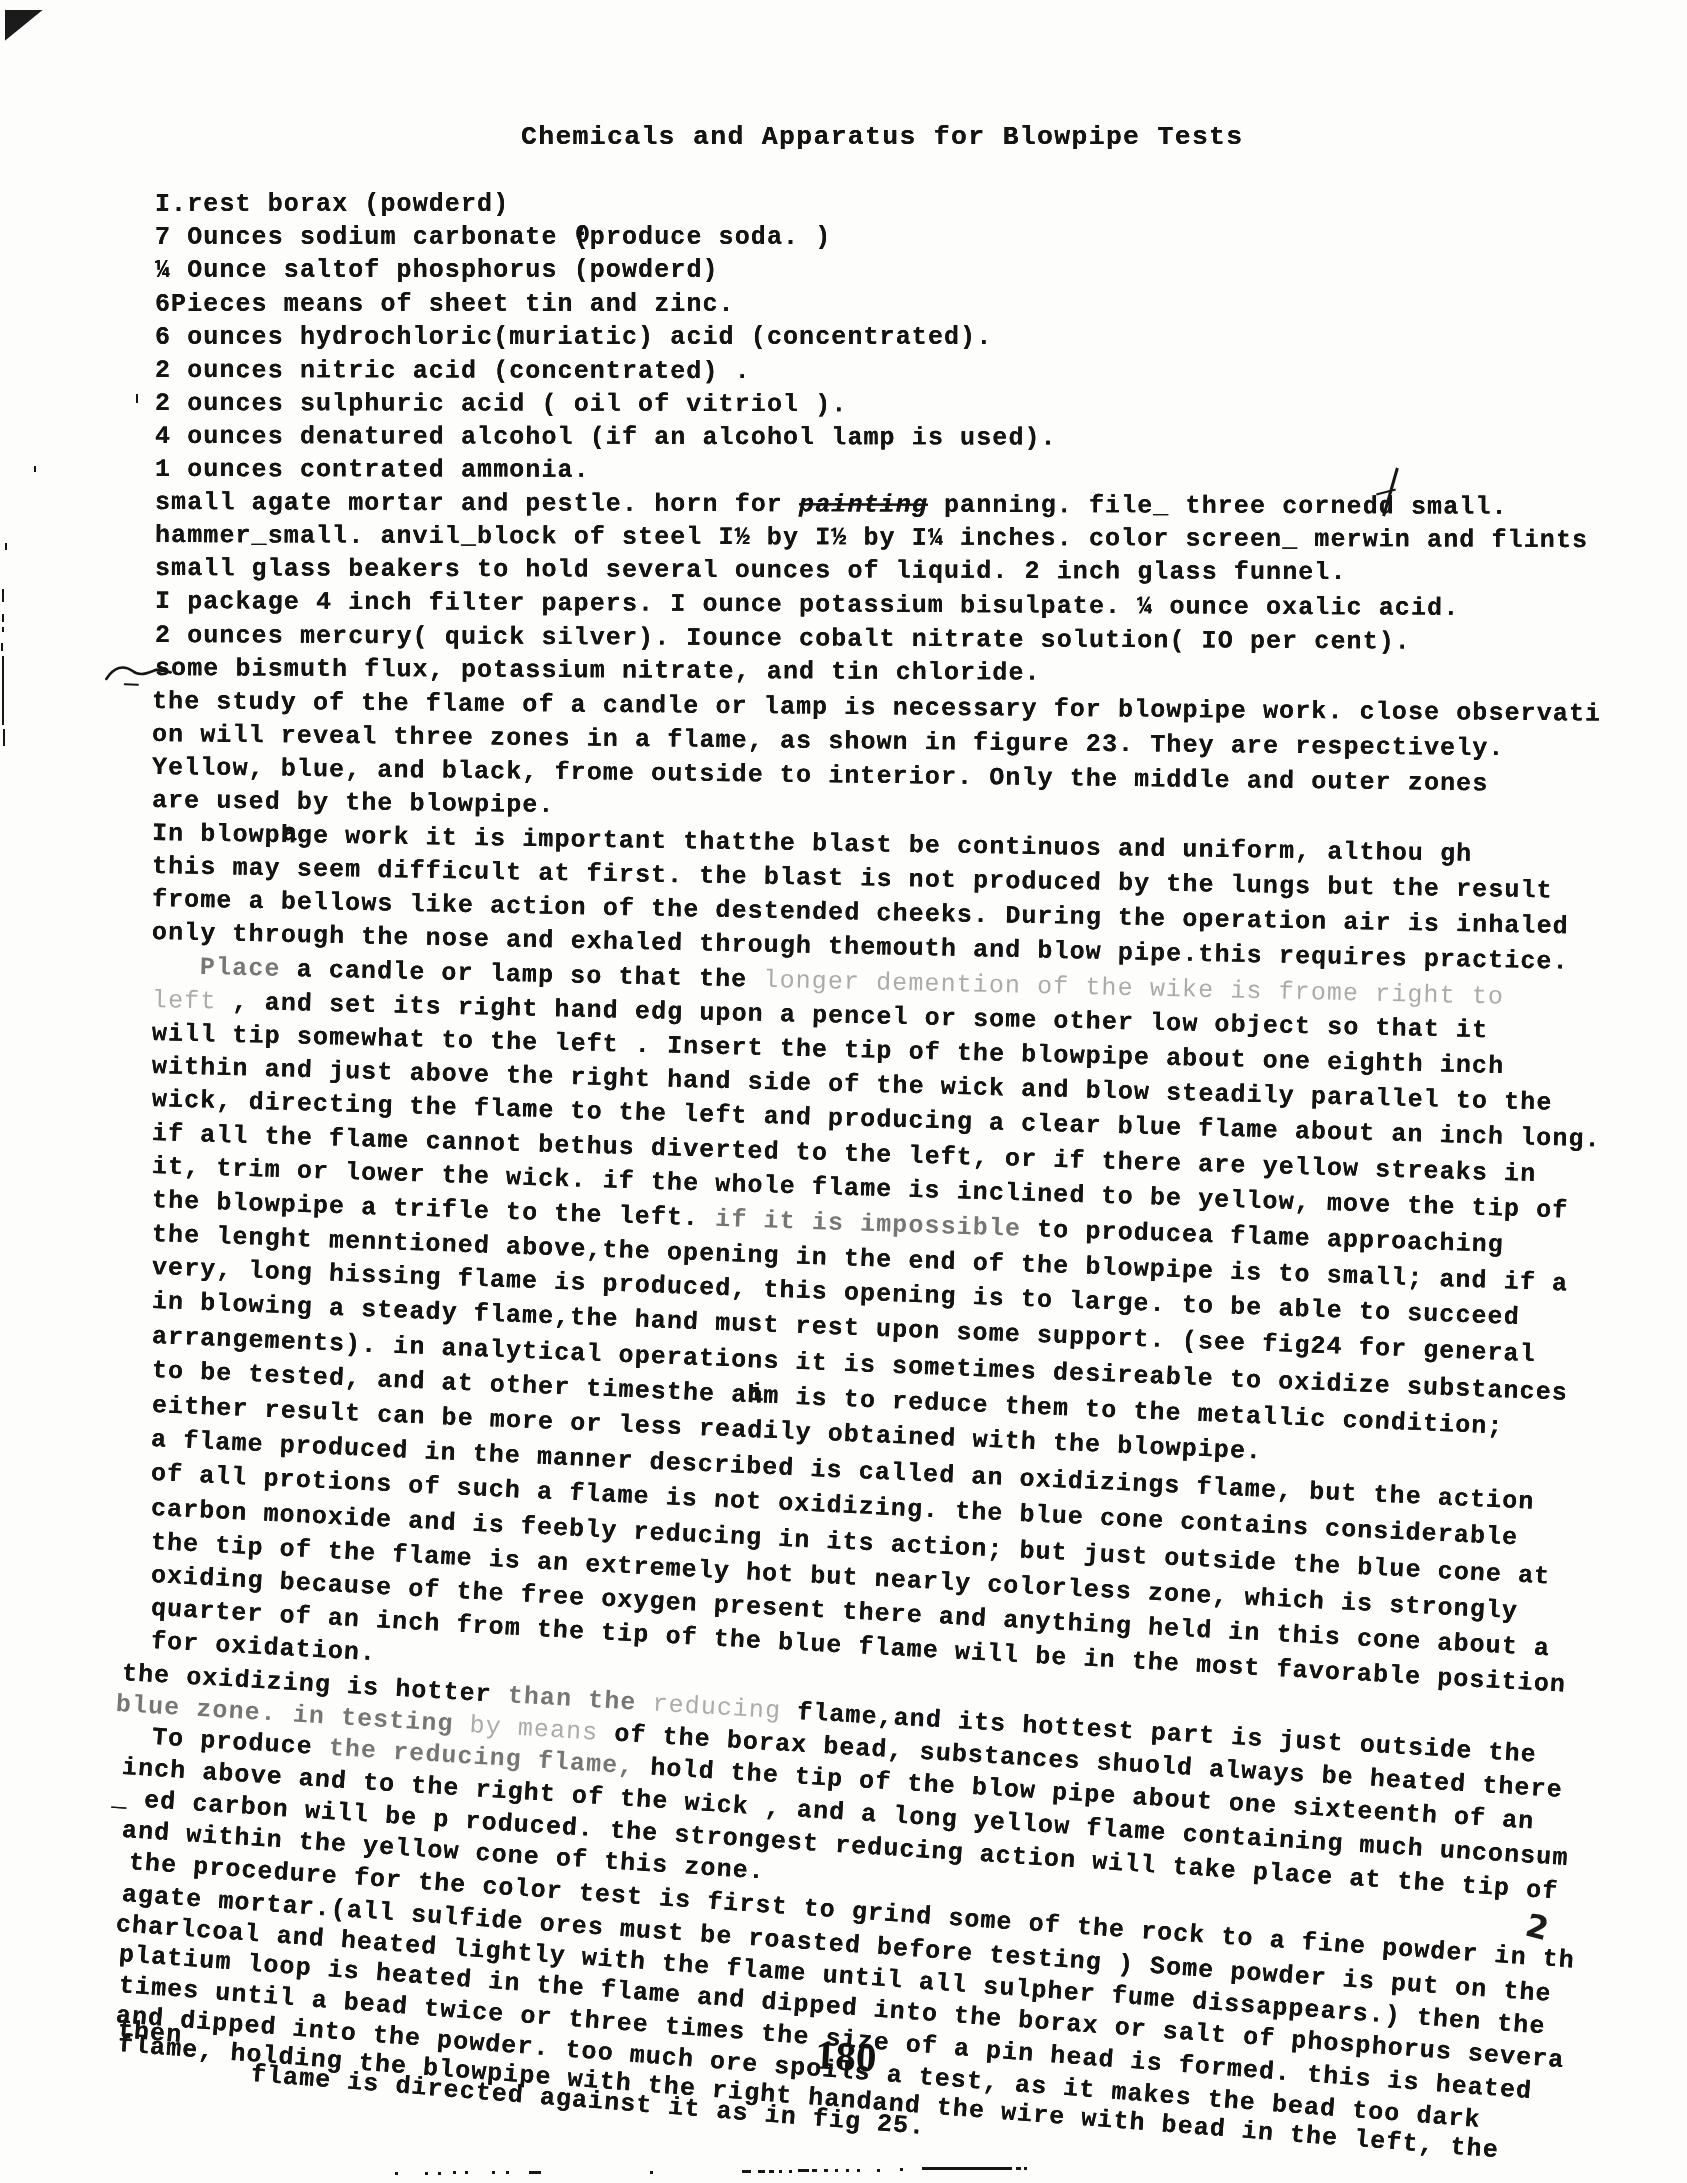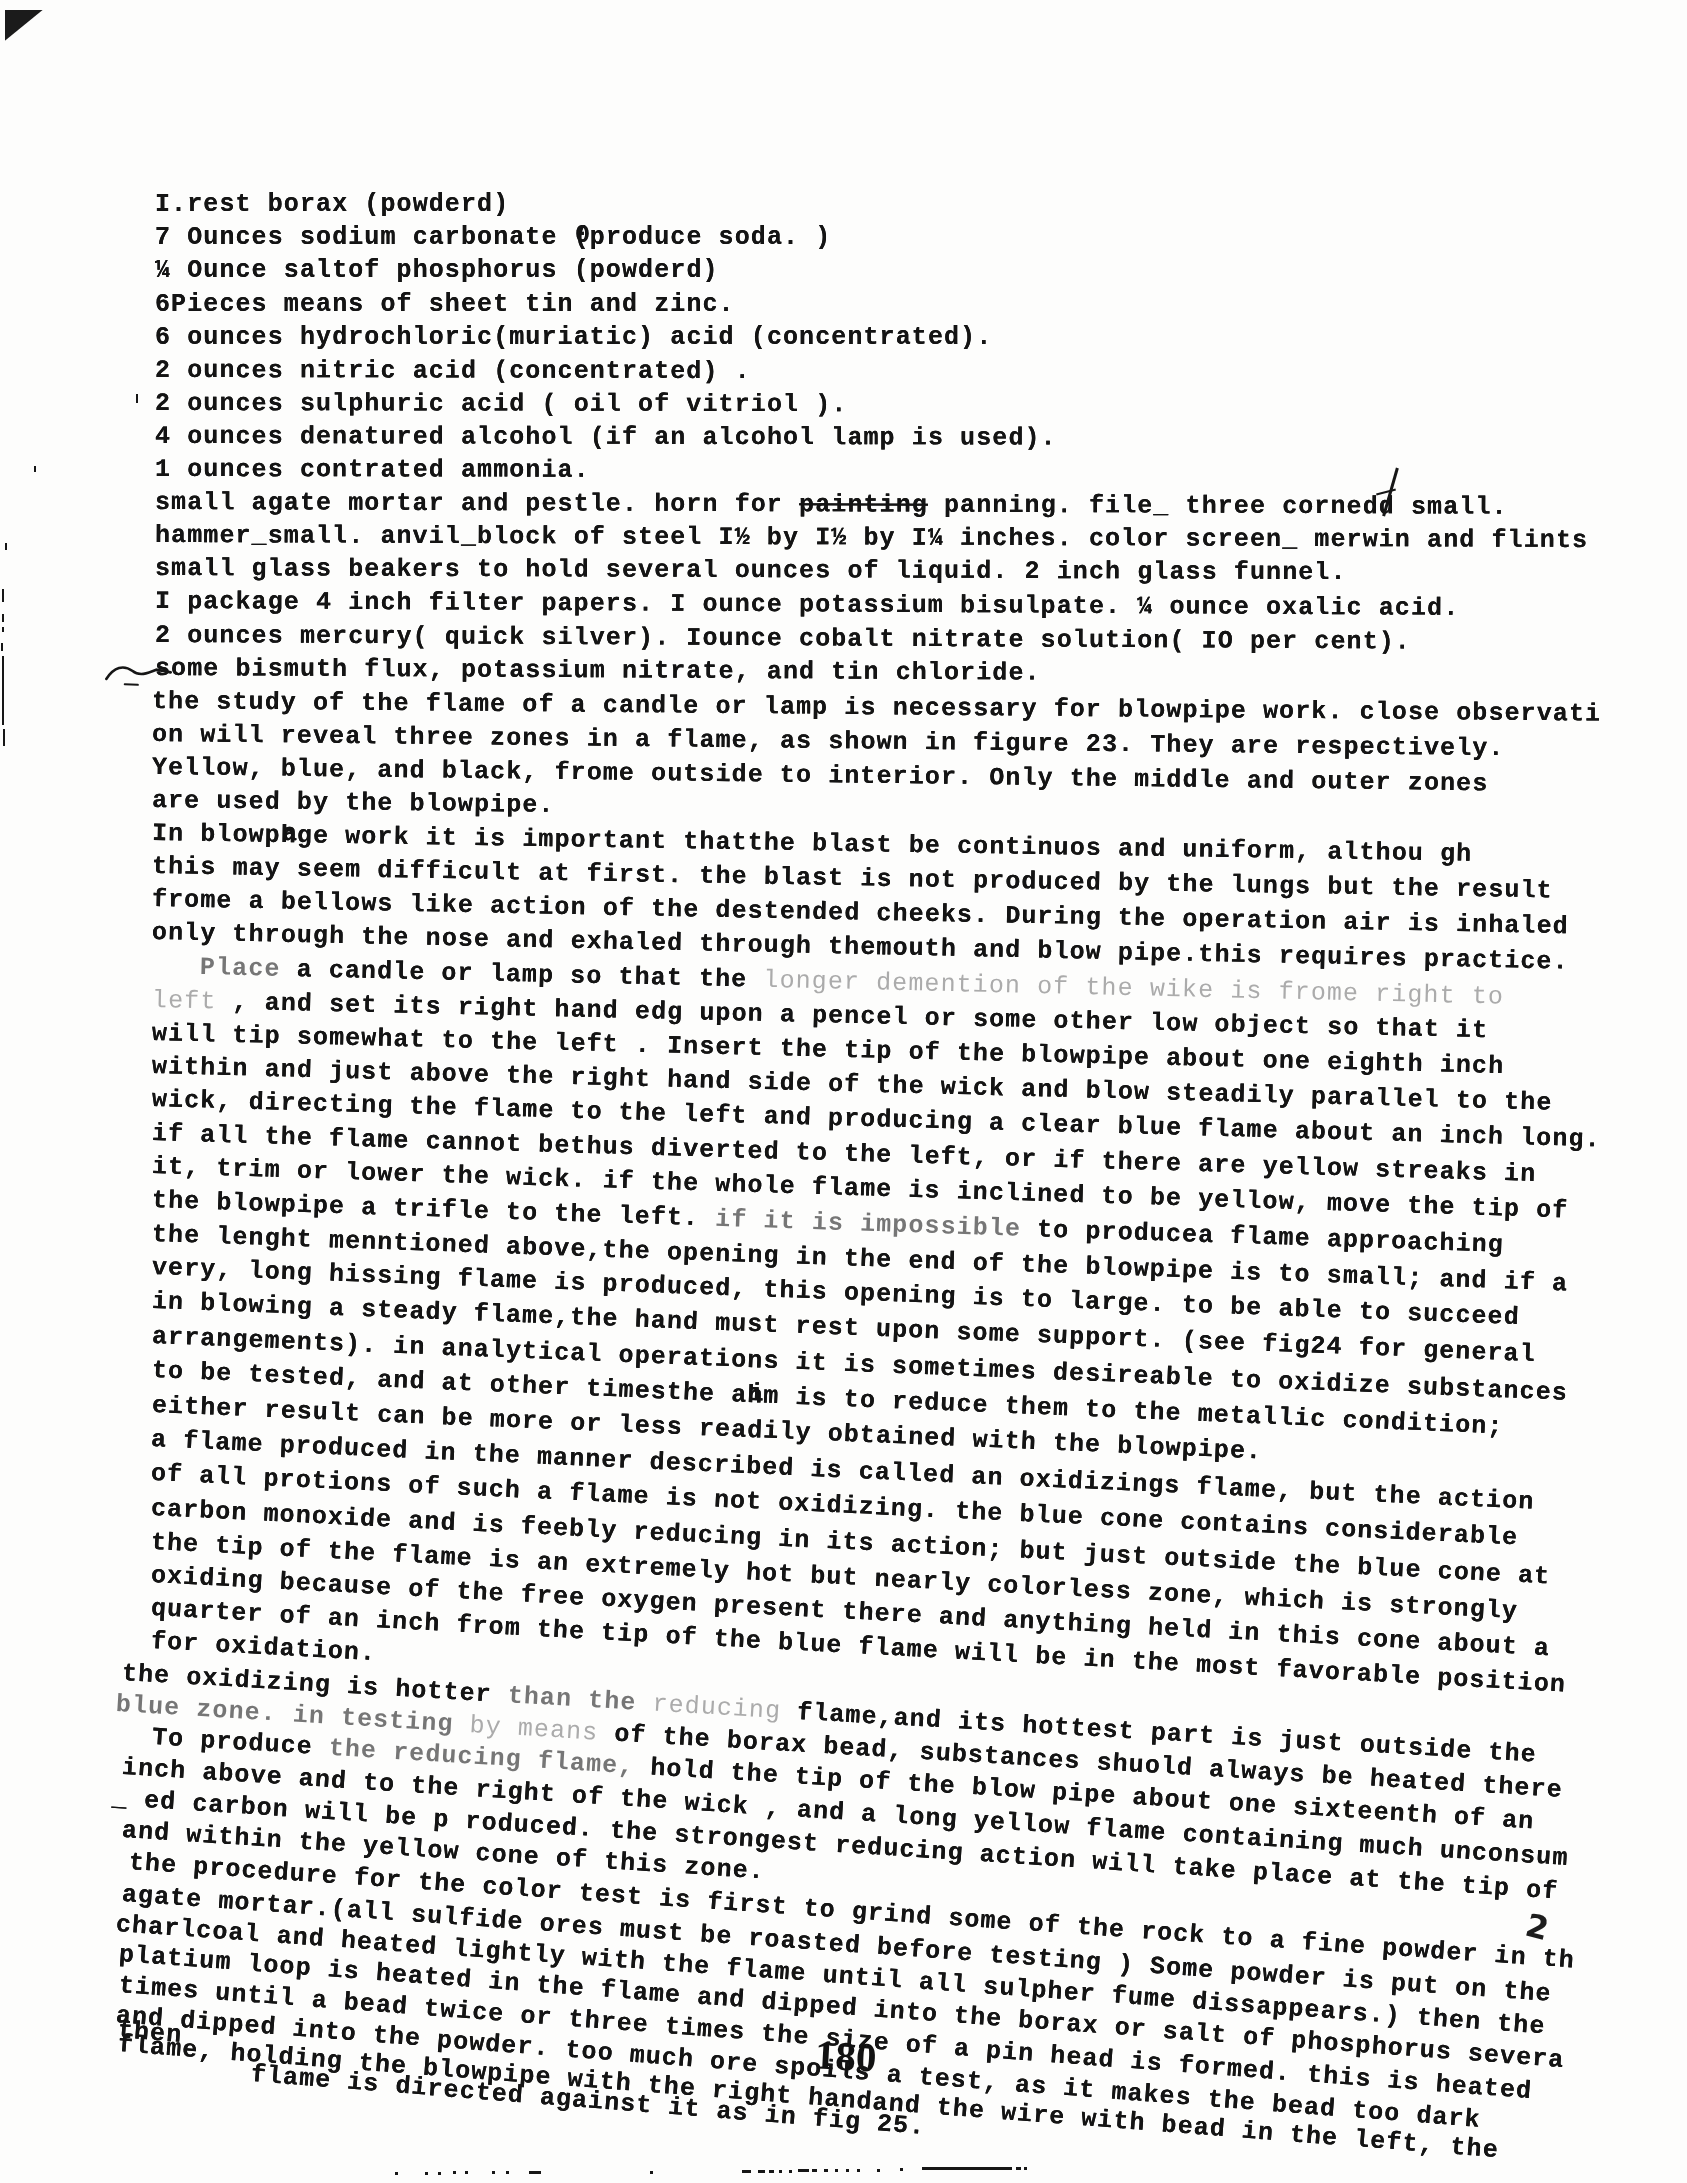--- a/index.html
+++ b/index.html
@@ -14,41 +14,42 @@
     position:absolute;left:521px;top:122px;
     font-size:26.5px;font-weight:700;letter-spacing:1.3px;white-space:pre;
     text-shadow:0 0 0.5px currentColor;
   }
   .line{
     position:absolute;white-space:pre;
     font-size:25px;font-weight:700;letter-spacing:1.1px;line-height:1;
     transform-origin:left center;
     text-shadow:0 0 0.5px currentColor;
   }
-  .strike{text-decoration:line-through;text-decoration-thickness:2.3px;}
+  .strike{text-decoration:line-through;text-decoration-thickness:2.3px;font-style:italic;}
   .fade{color:#ababab;font-weight:500;text-shadow:none;}
   .dim{color:#767676;font-weight:600;text-shadow:none;}
   .stack{position:relative;display:inline-block;}
   .stack .over{position:absolute;left:1.3px;top:-2px;}
   .pagenum{
     position:absolute;left:815px;top:2032px;
     font-family:"Liberation Serif","DejaVu Serif",serif;
     font-size:41px;font-weight:700;color:#111;
     transform:rotate(3deg);
   }
   .mark{position:absolute;background:#161616;}
   .tri{position:absolute;background:#1b1b1b;clip-path:polygon(0 0,100% 0,0 100%);}
   .hand{position:absolute;color:#1d1d1d;font-family:"DejaVu Sans",sans-serif;font-weight:700;}
   .squig{position:absolute;}
 </style>
 </head>
 <body>
 
 <div class="sheet">
   <div class="tri" id="corner-tri" style="left: 4.6px; top: 10px; width: 38px; height: 31px;"></div>
+  <div class="title">Chemicals and Apparatus for Blowpipe Tests</div>
   <div id="lines">
       <div class="line" style="left: 155px; top: 192px; transform: rotate(0deg);"><span>I.rest borax (powderd)</span></div>
       <div class="line" style="left: 155px; top: 225px; transform: rotate(0deg);"><span>7 Ounces sodium carbonate </span><span class="stack"><span>(</span><span class="over">0</span></span><span>produce soda. )</span></div>
       <div class="line" style="left: 155px; top: 258px; transform: rotate(0deg);"><span>¼ Ounce saltof phosphorus (powderd)</span></div>
       <div class="line" style="left: 155px; top: 292px; transform: rotate(0deg);"><span>6Pieces means of sheet tin and zinc.</span></div>
       <div class="line" style="left: 155px; top: 325px; transform: rotate(0deg);"><span>6 ounces hydrochloric(muriatic) acid (concentrated).</span></div>
       <div class="line" style="left: 155px; top: 358px; transform: rotate(0.1deg);"><span>2 ounces nitric acid (concentrated) .</span></div>
       <div class="line" style="left: 155px; top: 391px; transform: rotate(0.1deg);"><span>2 ounces sulphuric acid ( oil of vitriol ).</span></div>
       <div class="line" style="left: 155px; top: 424px; transform: rotate(0.1deg);"><span>4 ounces denatured alcohol (if an alcohol lamp is used).</span></div>
       <div class="line" style="left: 155px; top: 457px; transform: rotate(0.1deg);"><span>1 ounces contrated ammonia.</span></div>

